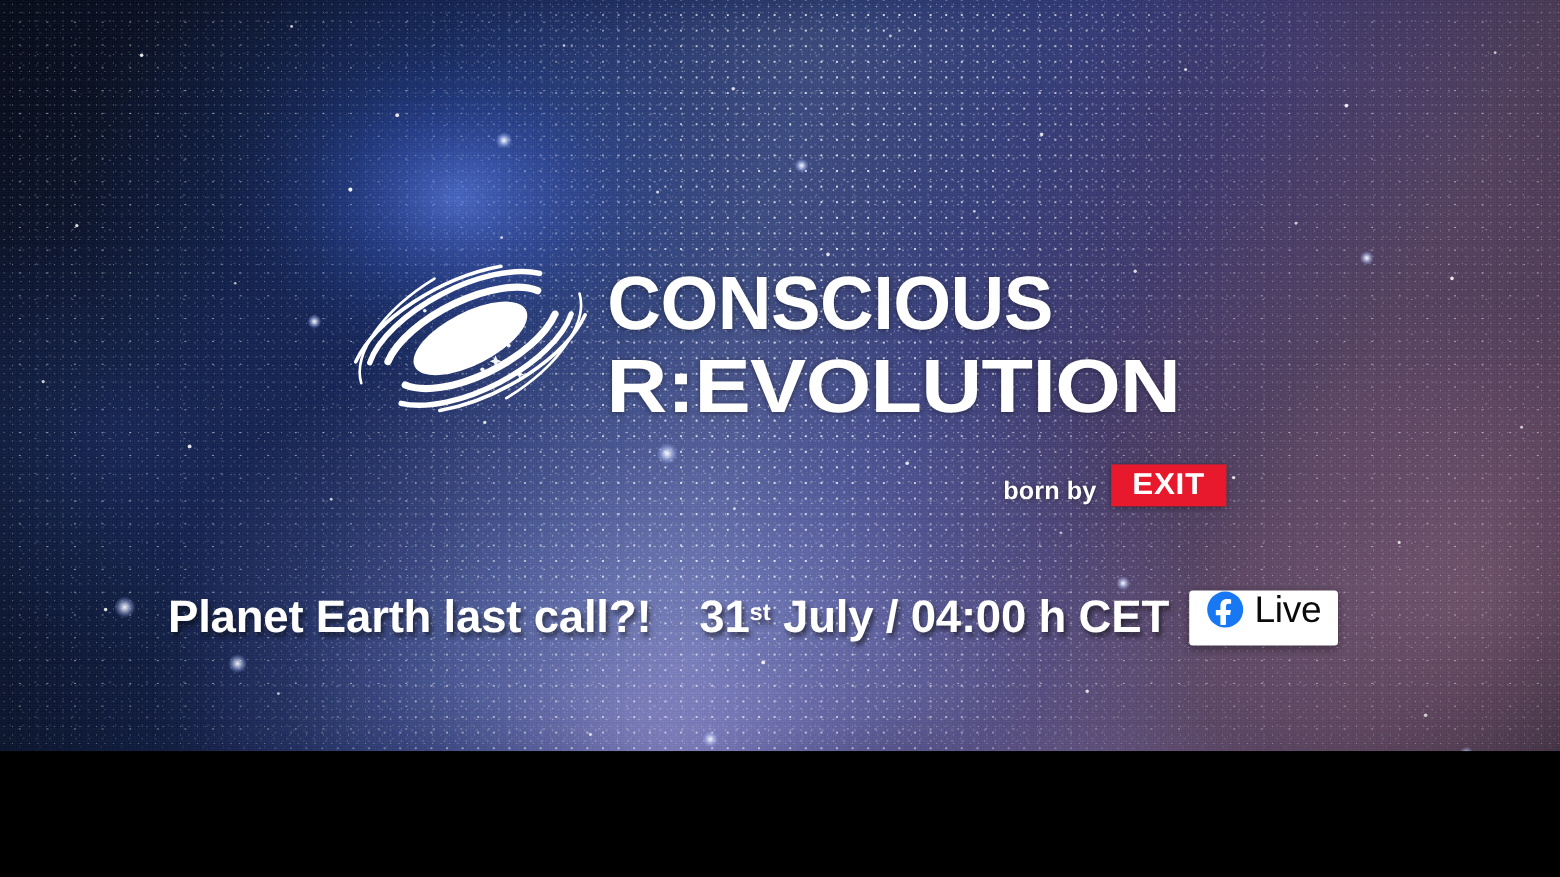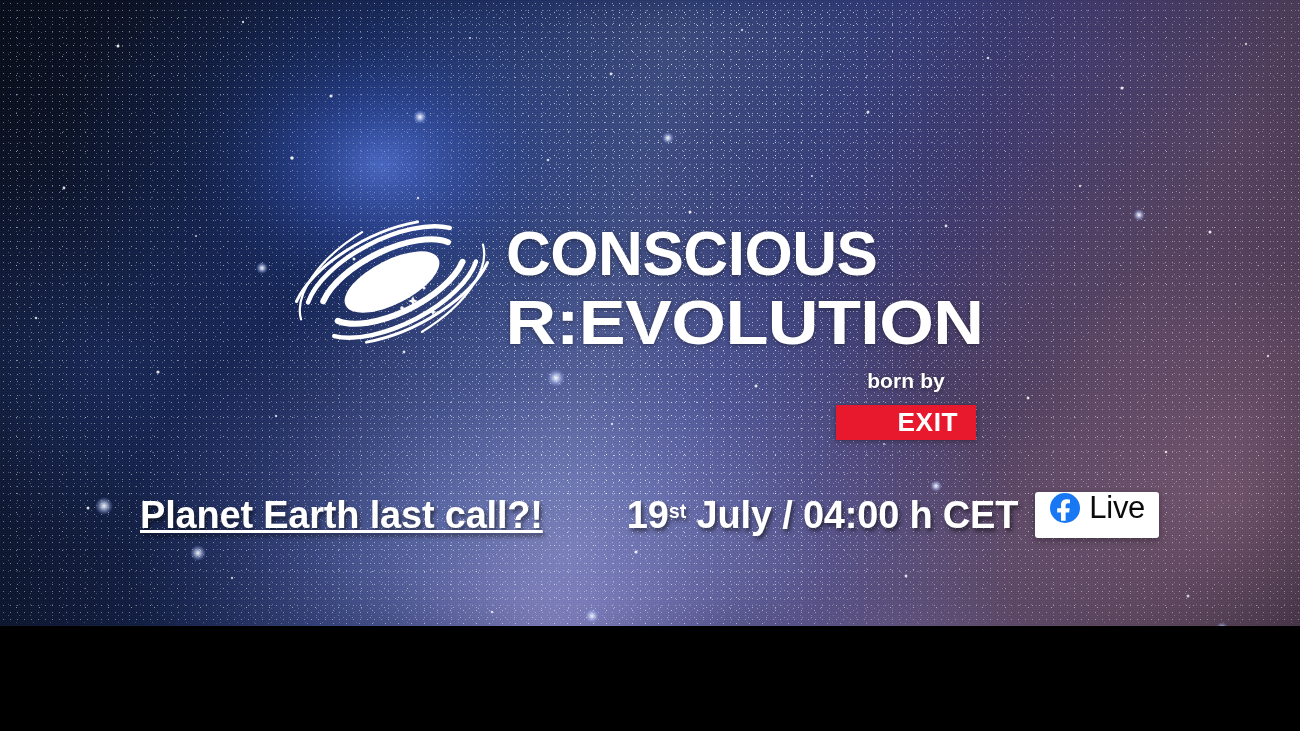--- a/index.html
+++ b/index.html
@@ -133,41 +133,39 @@
   }
   .mirrored-r {
     display: inline-block;
     transform: scaleX(-1);
   }
 
   
   #born-by-row {
     position: absolute;
     left: 836px;
-    top: 369px;
+    top: 387px;
     display: flex;
-    align-items: center;
+    align-items: flex-end;
     gap: 12px;
-    flex-direction: column;
   }
   #born-by-label {
     color: #ffffff;
     font-size: 21px;
     font-weight: 700;
     letter-spacing: 0.1px;
     text-shadow: 0 1px 4px rgba(0,0,0,0.45);
   }
   #exit-badge {
     width: 96px;
     height: 35px;
     display: flex;
     align-items: center;
     justify-content: center;
     box-shadow: 0 1px 5px rgba(0,0,0,0.35);
-    padding-left: 44px;
   }
   #exit-badge-label {
     color: #ffffff;
     font-size: 25px;
     font-weight: 700;
     letter-spacing: 0.5px;
     transform: scaleX(1.05);
   }
 
   
@@ -180,21 +178,21 @@
   }
   .strap-text {
     color: #ffffff;
     font-size: 38px;
     font-weight: 700;
     line-height: 1;
     white-space: nowrap;
     letter-spacing: -0.2px;
     text-shadow: 2px 3px 4px rgba(0,0,0,0.55);
   }
-  #strap-headline { margin-right: 84px; text-decoration: underline; }
+  #strap-headline { margin-right: 40px; }
   #strap-datetime { margin-right: 17px; }
   .ordinal-suffix {
     font-size: 0.52em;
     vertical-align: baseline;
     position: relative;
     top: -0.52em;
     letter-spacing: 0;
   }
 
   
@@ -345,21 +343,21 @@
 
     <div id="born-by-row">
       <span id="born-by-label">born by</span>
       <span id="exit-badge" style="background:#e8192c;">
         <span id="exit-badge-label">EXIT</span>
       </span>
     </div>
 
     <div id="strap">
       <span class="strap-text" id="strap-headline">Planet Earth last call?!</span>
-      <span class="strap-text" id="strap-datetime"><span>19</span><span class="ordinal-suffix">st</span><span> July / 04:00 h CET</span></span>
+      <span class="strap-text" id="strap-datetime"><span>31</span><span class="ordinal-suffix">st</span><span> July / 04:00 h CET</span></span>
 
       <span id="fb-live-badge">
         <svg width="32" height="32" viewBox="0 0 32 32">
           <circle cx="16" cy="16" r="15" fill="#1877f2"></circle>
           <path d="M20.1 20.6 l0.66 -4.3 h-4.13 v-2.79 c0 -1.18 0.58 -2.33 2.43 -2.33 h1.88 V7.53 s-1.7 -0.29 -3.33 -0.29 c-3.4 0 -5.62 2.06 -5.62 5.79 v3.28 H8.2 v4.3 h3.79 v8.02 a15.1 15.1 0 0 0 4.65 0 V20.6 z" fill="#ffffff"></path>
         </svg>
         <span id="fb-live-label">Live</span>
       </span>
     </div>
 

